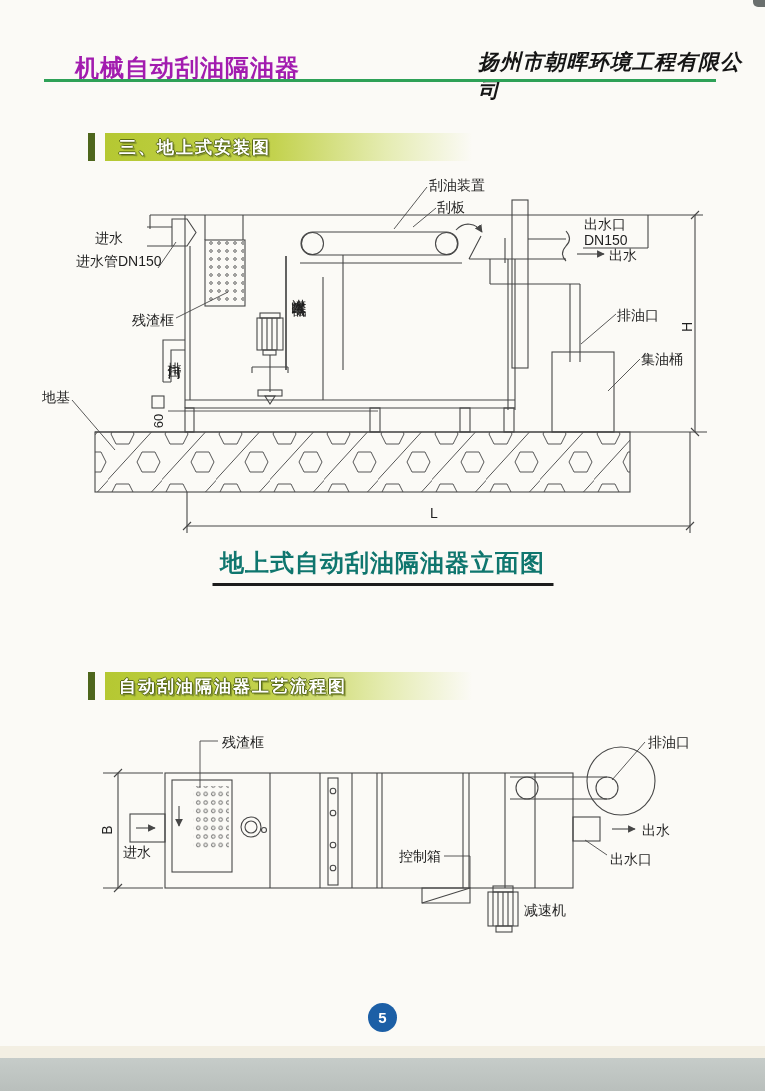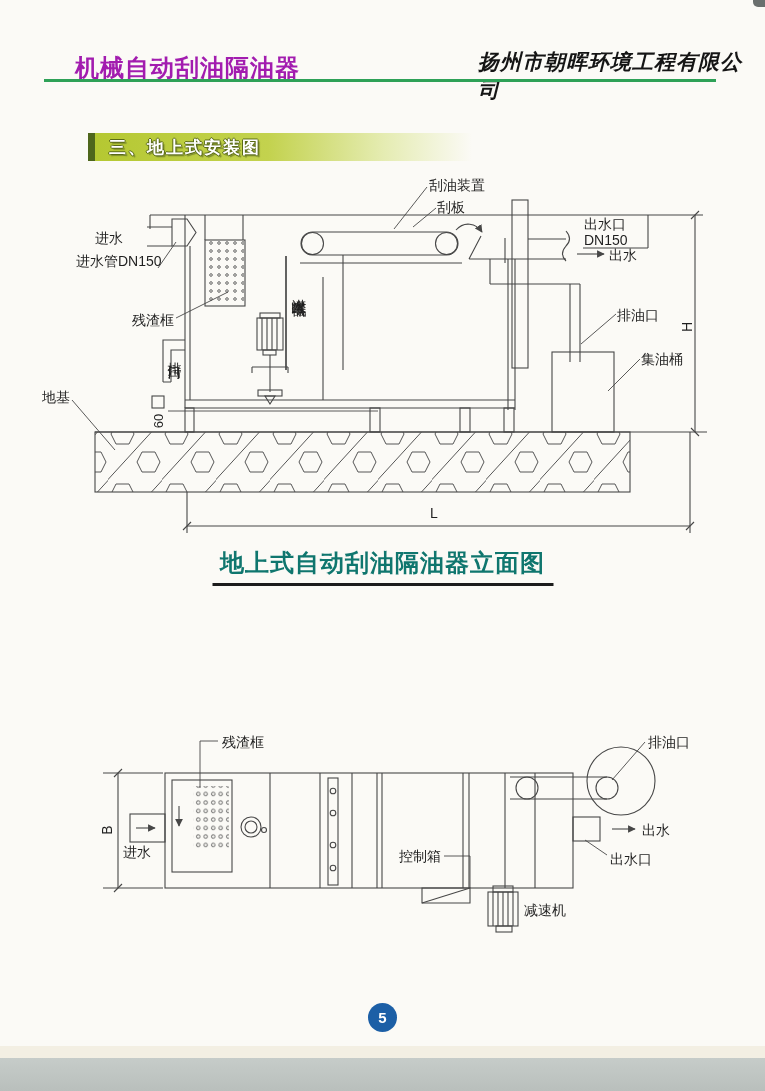--- a/index.html
+++ b/index.html
@@ -7,21 +7,21 @@
     --page-dot:#1c5fa6; --line:#474747; --footer-gray:#b9bfbc; --cream:#f3efe3;
   }
   html,body{margin:0;padding:0;background:#e8e8e8;}
   .page{position:relative;width:765px;height:1091px;background:#fbfaf6;overflow:hidden;
         font-family:"Liberation Sans",sans-serif;color:#1a1a1a;}
   .hdr-title{position:absolute;left:75px;top:52px;font-family:Liberation Sans, sans-serif;
         font-weight:bold;font-size:24px;letter-spacing:1px;color:#a21caf;}
   .hdr-company{position:absolute;left:430px;top:48px;width:280px;font-family:"Liberation Serif",serif;
         font-weight:bold;font-style:italic;font-size:21px;letter-spacing:1px;color:#151515;margin-left:48px;}
   .hdr-rule{position:absolute;left:44px;top:79px;width:672px;height:3px;background:var(--rule-green);}
-  .banner{position:absolute;left:88px;width:392px;height:28px;display:flex;}
+  .banner{position:absolute;left:88px;width:392px;height:28px;display:flex;gap:10px;}
   .banner .bar{width:7px;background:var(--banner-bar);}
   .banner .body{flex:1;background:linear-gradient(90deg,var(--banner-green) 0%,#c3d24e 45%,#e5ecb2 75%,rgba(251,250,246,0) 98%);}
   .banner .txt{display:block;font-weight:bold;font-size:17px;color:#ffffff;padding:3px 0 0 14px;letter-spacing:2px;
         text-shadow:1px 0 0 #5a6b17,-1px 0 0 #5a6b17,0 1px 0 #5a6b17,0 -1px 0 #5a6b17,2px 2px 1px #7d8c2d;}
   #banner1{top:133px;} #banner2{top:672px;}
   .caption{position:absolute;left:50%;transform:translateX(-50%);font-weight:bold;font-size:24px;
         letter-spacing:1px;color:#0f766e;border-bottom:3px solid #1c1c1c;padding:0 8px 4px;white-space:nowrap;}
   #caption1{top:547px;} #caption2{top:947px;}
   svg.diagram{position:absolute;left:0;top:0;}
   svg text{font-family:"Liberation Sans",sans-serif;font-size:14px;fill:#1f1f1f;}
@@ -45,20 +45,26 @@
   <div class="hdr-rule"></div>
   <div class="scan-mark"></div>
 
   <div class="banner" id="banner1">
     <div class="bar"></div>
     <div class="body">
       <span class="txt">三、地上式安装图</span>
     </div>
   </div>
 
+  <div class="banner" id="banner2">
+    <div class="bar"></div>
+    <div class="body">
+      <span class="txt">自动刮油隔油器工艺流程图</span>
+    </div>
+  </div>
 
   <svg class="diagram" width="765" height="1091" viewBox="0 0 765 1091">
     <defs>
       <marker id="arr" viewBox="0 0 10 10" refX="9" refY="5" markerWidth="7" markerHeight="7" orient="auto">
         <path d="M0,0 L10,5 L0,10 Z" fill="#474747"></path>
       </marker>
       <pattern id="dotsA" width="8" height="8" patternUnits="userSpaceOnUse">
         <circle cx="3" cy="3" r="1.3" fill="none" stroke="#555" stroke-width="0.9"></circle>
       </pattern>
       <pattern id="dotsB" width="7.5" height="8.5" patternUnits="userSpaceOnUse">

